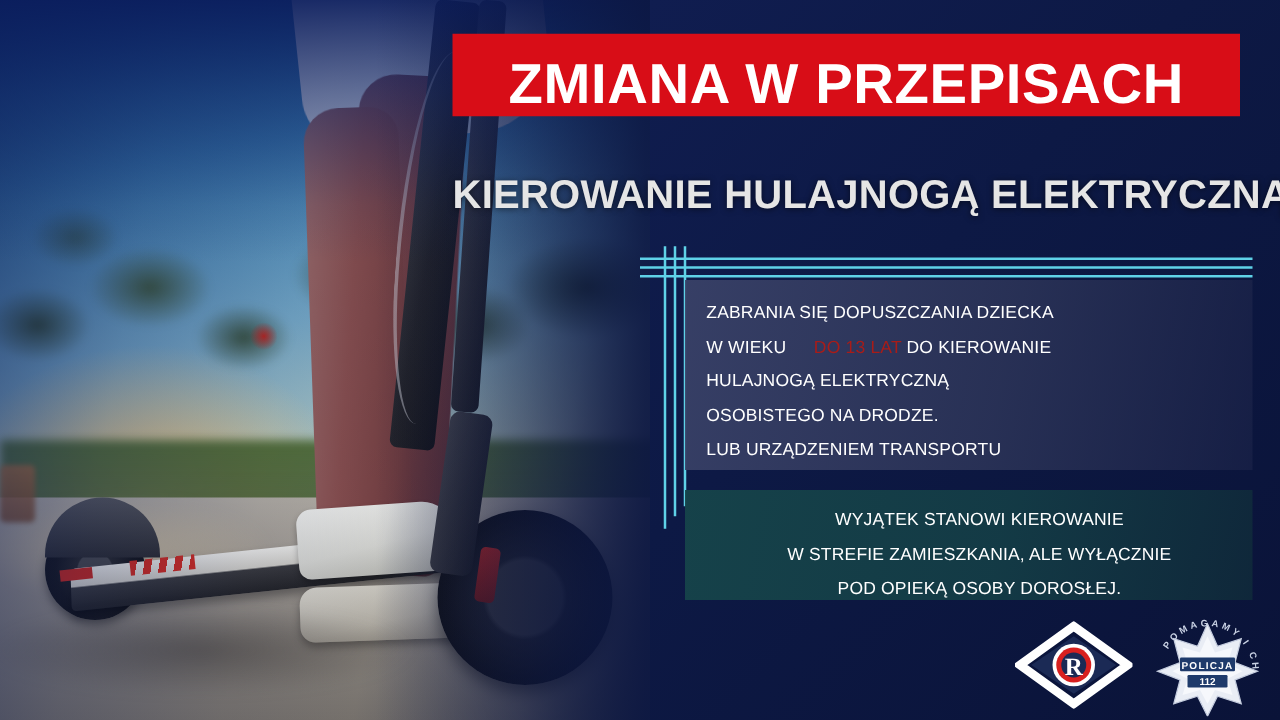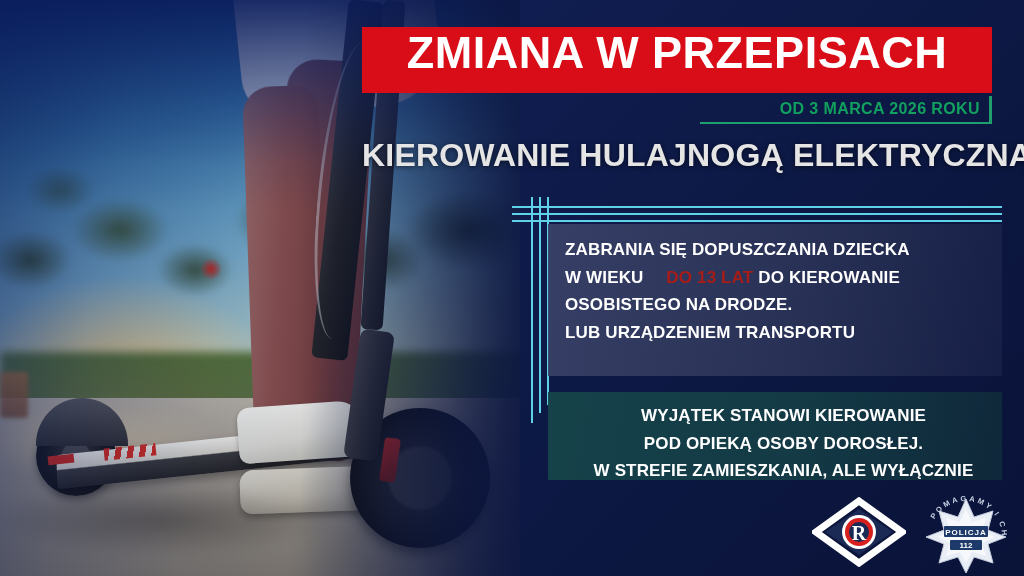--- a/index.html
+++ b/index.html
@@ -183,21 +183,21 @@
   
   .panel{
     position:absolute;left:520px;top:0;width:504px;height:576px;
     background:linear-gradient(135deg,#101d50 0%,#0d1945 40%,#0a1338 100%);
   }
 
   
   .title-banner{
     position:absolute;left:362px;top:27px;width:630px;height:66px;
     background:#d80d17;
-    display:flex;align-items:flex-start;justify-content:center;
+    display:flex;align-items:flex-end;justify-content:center;
   }
   .title-banner span{
     color:#ffffff;font-weight:bold;font-size:45px;letter-spacing:.5px;
     white-space:nowrap;
   }
 
   
   .date-wrap{
     position:absolute;left:700px;top:96px;width:292px;height:28px;
     display:flex;align-items:center;justify-content:flex-end;
@@ -231,21 +231,21 @@
   .gl-h3{left:512px;top:220px;width:490px;height:2px;}
 
   
   .block1{
     position:absolute;left:548px;top:224px;width:454px;height:152px;
     background:linear-gradient(100deg,rgba(58,66,104,.92) 0%,rgba(44,52,88,.88) 55%,rgba(26,34,72,.72) 100%);
   }
   .block1 .inner{padding:13px 0 0 17px;}
   .block1 p, .block2 p{
     margin:0 0 2px 0;
-    color:#ffffff;font-weight:bold;font-size:17px;letter-spacing:.15px;
+    color:#ffffff;font-weight:normal;font-size:14px;letter-spacing:.15px;
     line-height:25.5px;white-space:nowrap;
   }
   .hl{color:#a81c18;margin-left:18px;}
 
   
   .block2{
     position:absolute;left:548px;top:392px;width:454px;height:88px;
     background:linear-gradient(100deg,rgba(22,68,74,.95) 0%,rgba(20,62,70,.9) 55%,rgba(16,44,58,.8) 100%);
     text-align:center;
   }
@@ -301,49 +301,47 @@
     <div class="photo-top-tint scroll-none"></div>
     <div class="photo-fade scroll-none"></div>
   </div>
 
   <div class="panel"></div>
 
   <div class="title-banner">
     <span>ZMIANA W PRZEPISACH</span>
   </div>
 
-  <div class="date-wrap">
-    <span>OD 3 MARCA 2026 ROKU</span>
-  </div>
 
   <div class="subtitle">
     <span>KIEROWANIE HULAJNOGĄ ELEKTRYCZNĄ</span>
   </div>
 
   <div class="gridline gl-v1"></div>
   <div class="gridline gl-v2"></div>
   <div class="gridline gl-v3"></div>
   <div class="gridline gl-h1"></div>
   <div class="gridline gl-h2"></div>
   <div class="gridline gl-h3"></div>
 
   <div class="block1">
     <div class="inner">
       <p><span>ZABRANIA SIĘ DOPUSZCZANIA DZIECKA</span></p>
       <p><span>W WIEKU </span><span class="hl">DO 13 LAT</span><span> DO KIEROWANIE</span></p>
+      <p><span>HULAJNOGĄ ELEKTRYCZNĄ</span></p>
       <p><span>OSOBISTEGO NA DRODZE.</span></p>
       <p><span>LUB URZĄDZENIEM TRANSPORTU</span></p>
     </div>
   </div>
 
   <div class="block2">
     <div class="inner">
       <p>WYJĄTEK STANOWI KIEROWANIE</p>
+      <p>W STREFIE ZAMIESZKANIA, ALE WYŁĄCZNIE</p>
       <p>POD OPIEKĄ OSOBY DOROSŁEJ.</p>
-      <p>W STREFIE ZAMIESZKANIA, ALE WYŁĄCZNIE</p>
     </div>
   </div>
 
   <div class="logo-r">
     <svg width="94" height="70" viewBox="0 0 94 70">
       <polygon points="47,4 90,35 47,66 4,35" fill="none" stroke="#ffffff" stroke-width="7"></polygon>
       <polygon points="47,12 81,35 47,58 13,35" fill="#1b2a55"></polygon>
       <circle cx="47" cy="35" r="17" fill="#ffffff"></circle>
       <circle cx="47" cy="35" r="14" fill="#d8201f"></circle>
       <circle cx="47" cy="35" r="10" fill="#1b2a55"></circle>

